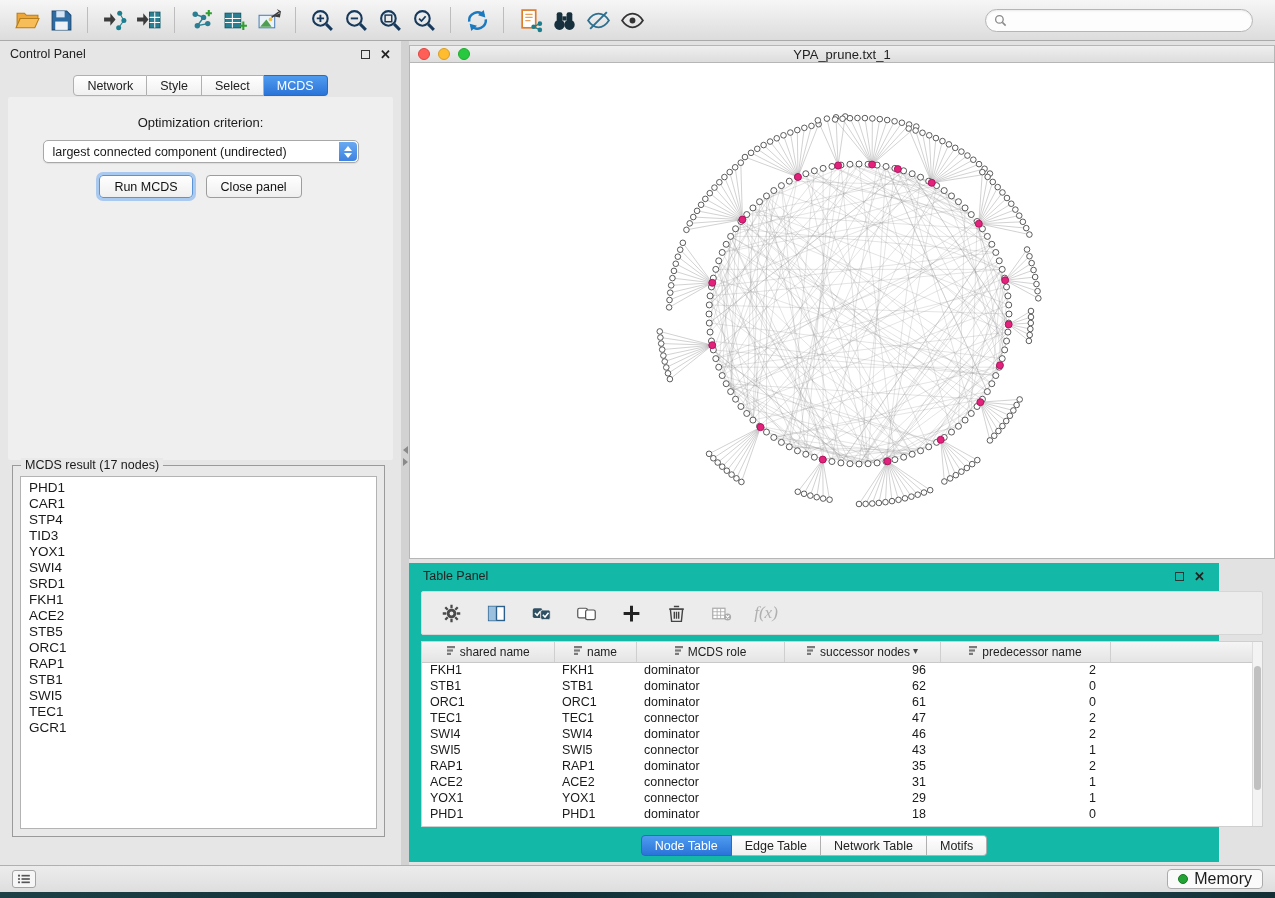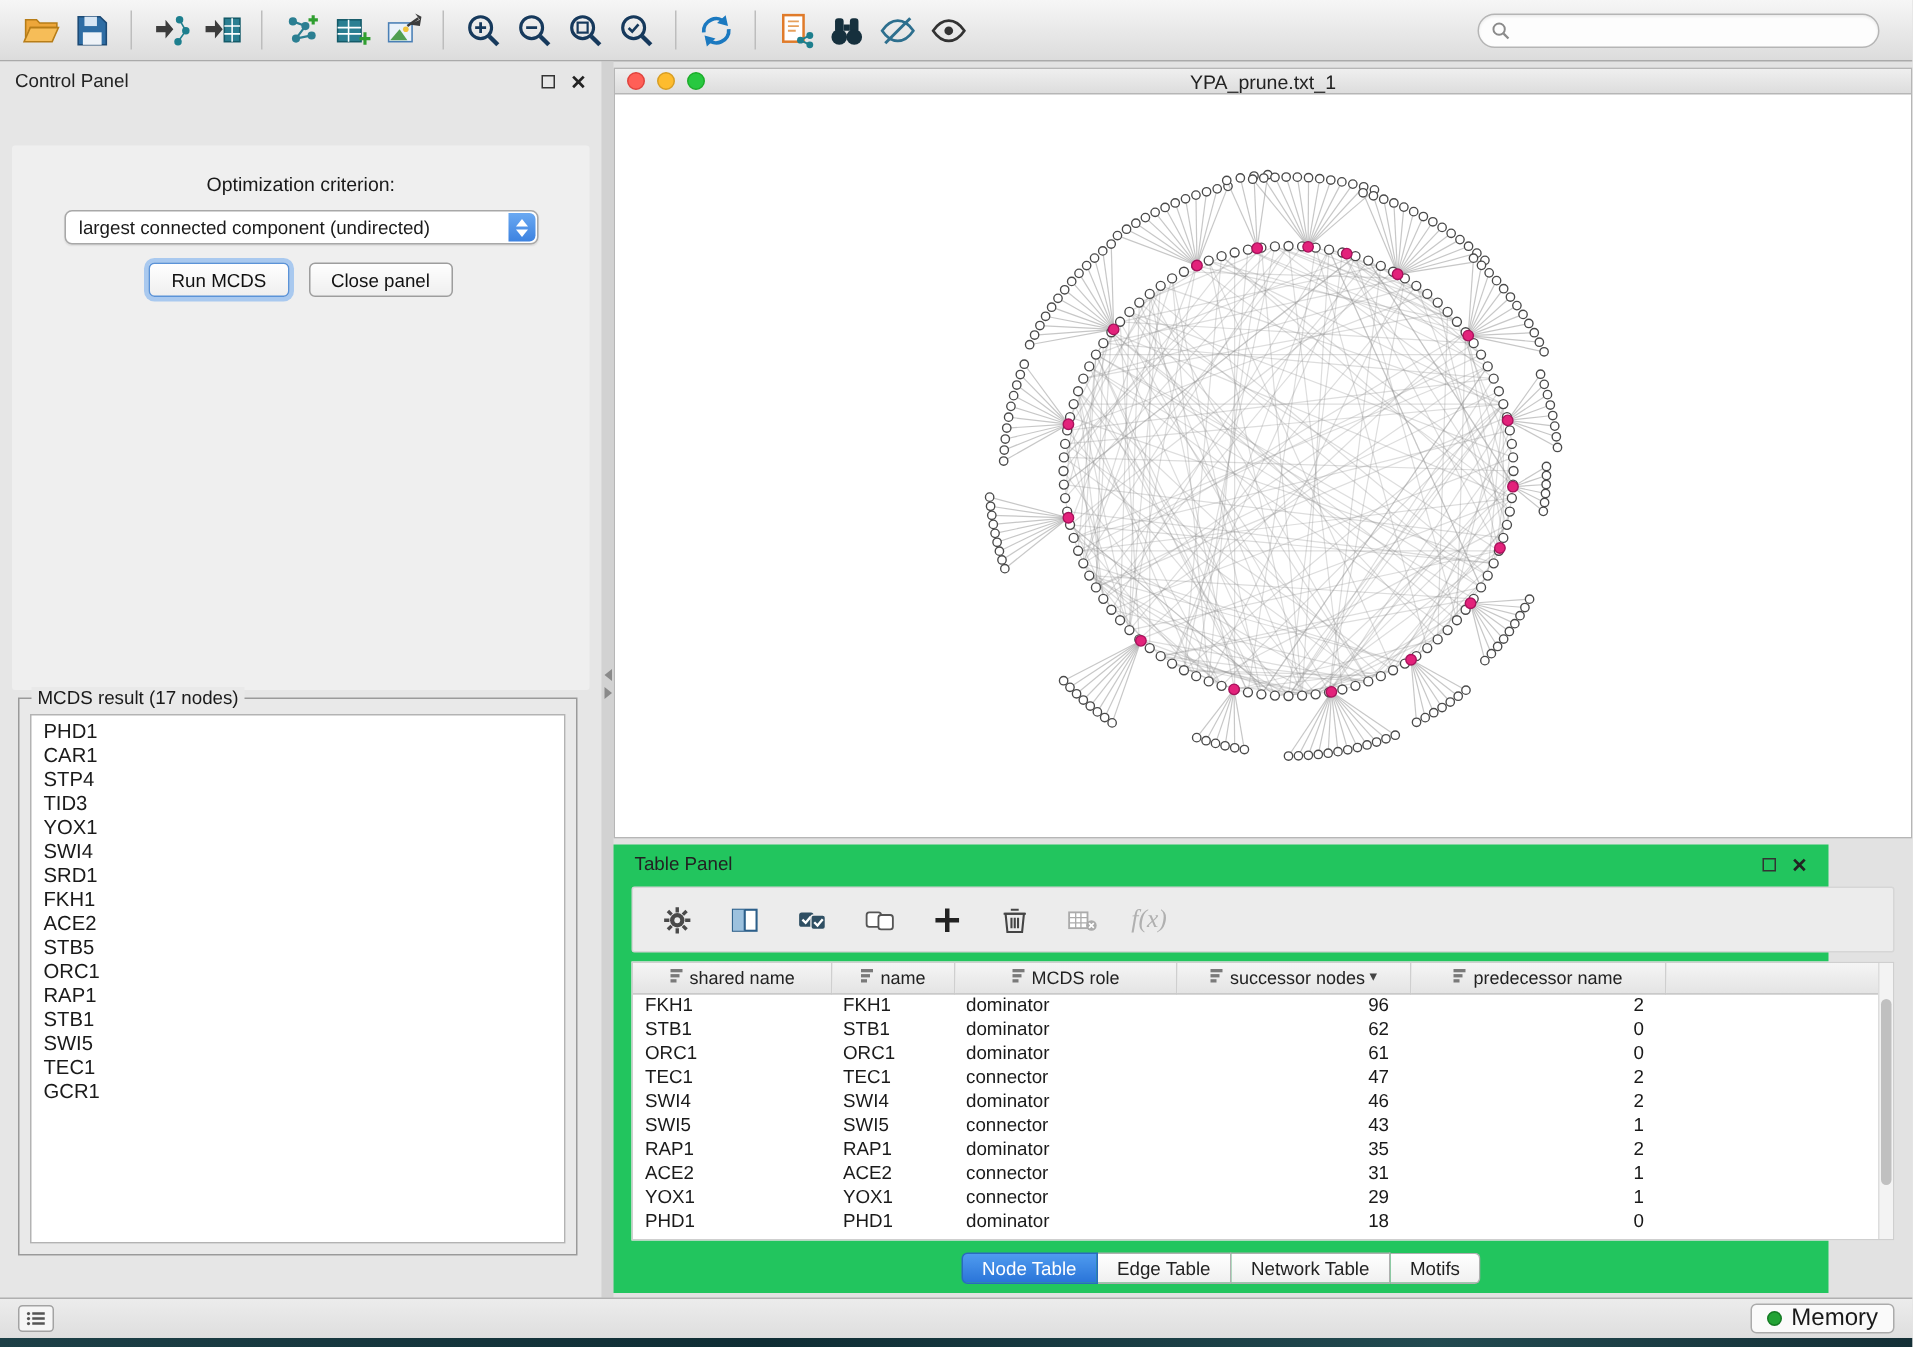--- a/index.html
+++ b/index.html
@@ -72,21 +72,21 @@
   .traffic { display:flex; gap:8px; padding-left:8px; }
   .tl { width:12px; height:12px; border-radius:50%; }
   .tl.red { background:#ff5f57; border:1px solid #e0443e; }
   .tl.yellow { background:#febc2e; border:1px solid #d89e24; }
   .tl.green { background:#28c840; border:1px solid #1dad2b; }
   .net-title { position:absolute; left:0; right:0; text-align:center; font-size:13px; color:#222; }
   .net-canvas-wrap { position:absolute; left:0; top:18px; right:0; bottom:0; background:#fff; overflow:hidden; }
   .net-canvas-wrap svg { display:block; }
 
   
-  .table-panel { position:absolute; left:409px; top:563px; width:810px; height:299px; background:#22c55e; }
+  .table-panel { position:absolute; left:409px; top:563px; width:810px; height:299px; background:#14b8a6; }
   .tp-toolbar { position:absolute; left:12px; top:28px; width:842px; height:44px; background:#ececec;
     border:1px solid #d6d6d6; border-radius:2px; display:flex; align-items:center; padding-left:16px; gap:19px; }
   .tp-ic { display:flex; align-items:center; justify-content:center; width:26px; height:26px; }
   .tp-ic svg { width:21px; height:21px; }
   .fx { font-family:"Liberation Serif", serif; font-style:italic; font-size:17px; color:#b0b0b0; }
 
   .tbl-wrap { position:absolute; left:12px; top:78px; width:842px; height:186px; background:#ffffff; border:1px solid #cfcfcf; }
   table.node-table { border-collapse:collapse; table-layout:fixed; width:832px; font-size:12.5px; }
   .node-table th { height:20px; background:linear-gradient(#f5f5f5,#e4e4e4); border-right:1px solid #cfcfcf;
     border-bottom:1px solid #c9c9c9; font-weight:normal; font-size:12px; color:#222; position:relative; }
@@ -256,20 +256,26 @@
     </div>
   </div>
 
   <div class="control-panel">
     <div class="panel-header">
       <span class="ph-title">Control Panel</span>
       <span class="win-ic">
         <span class="float-box"></span>
         <span class="close-x">✕</span>
       </span>
+    </div>
+    <div class="seg" style="margin-top:8px;">
+      <button class="seg-btn">Network</button>
+      <button class="seg-btn">Style</button>
+      <button class="seg-btn">Select</button>
+      <button class="seg-btn active">MCDS</button>
     </div>
     <div class="tab-content">
       <div class="opt-label">Optimization criterion:</div>
       <div class="dropdown">
         <span>largest connected component (undirected)</span>
         <span class="dd-cap">
           <span class="tri-up"></span>
             <span class="tri-dn"></span>
         </span>
       </div>

